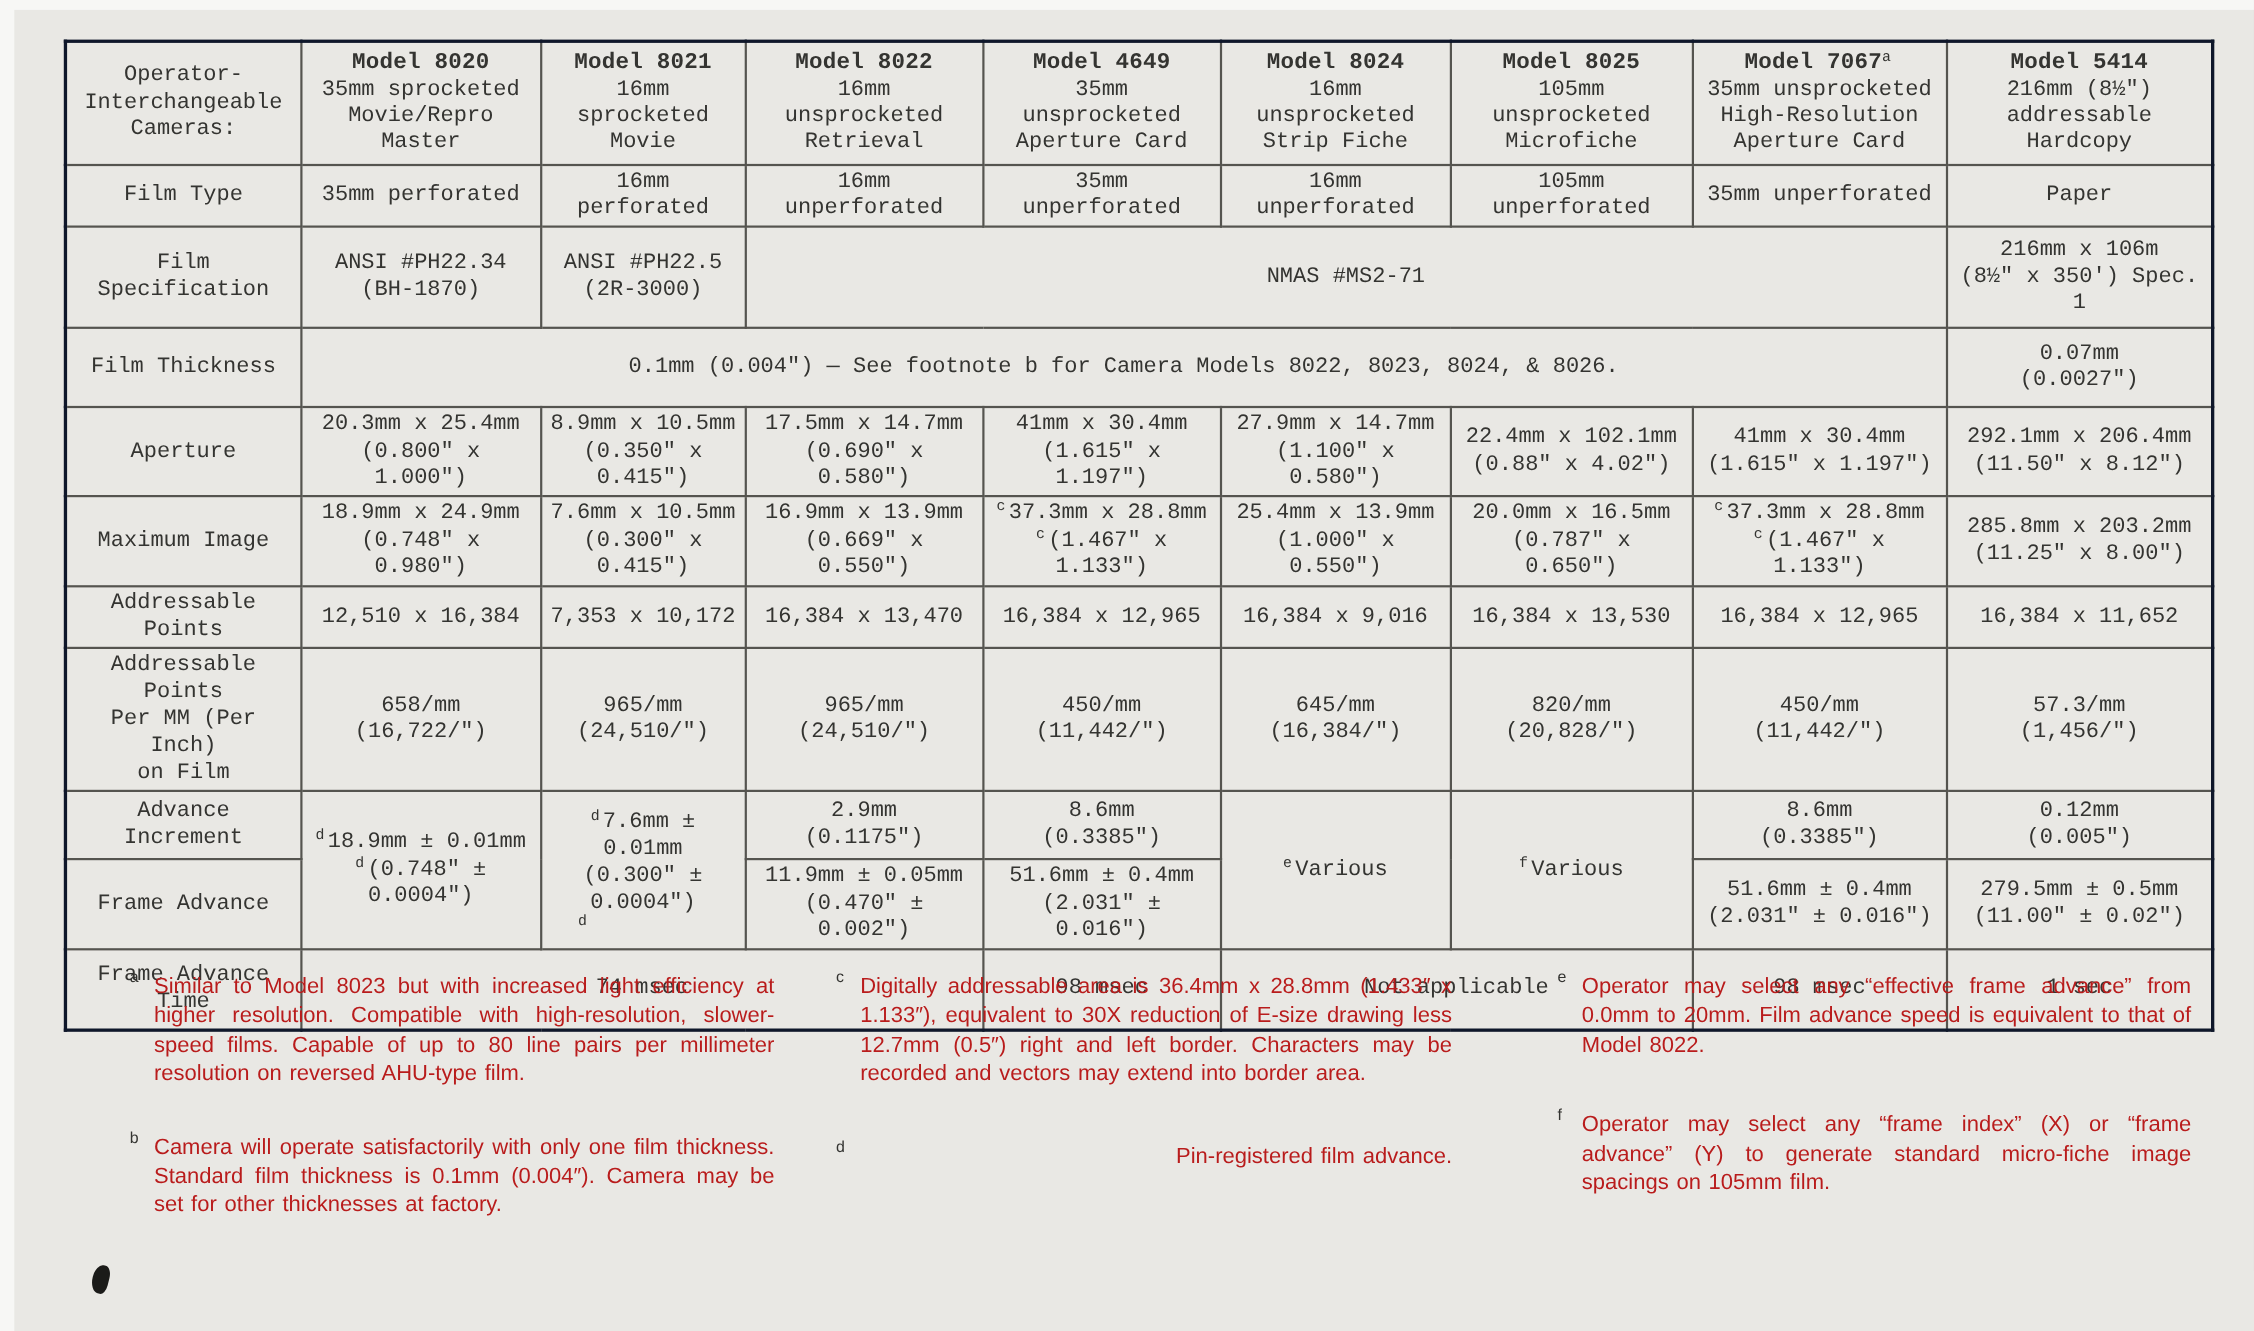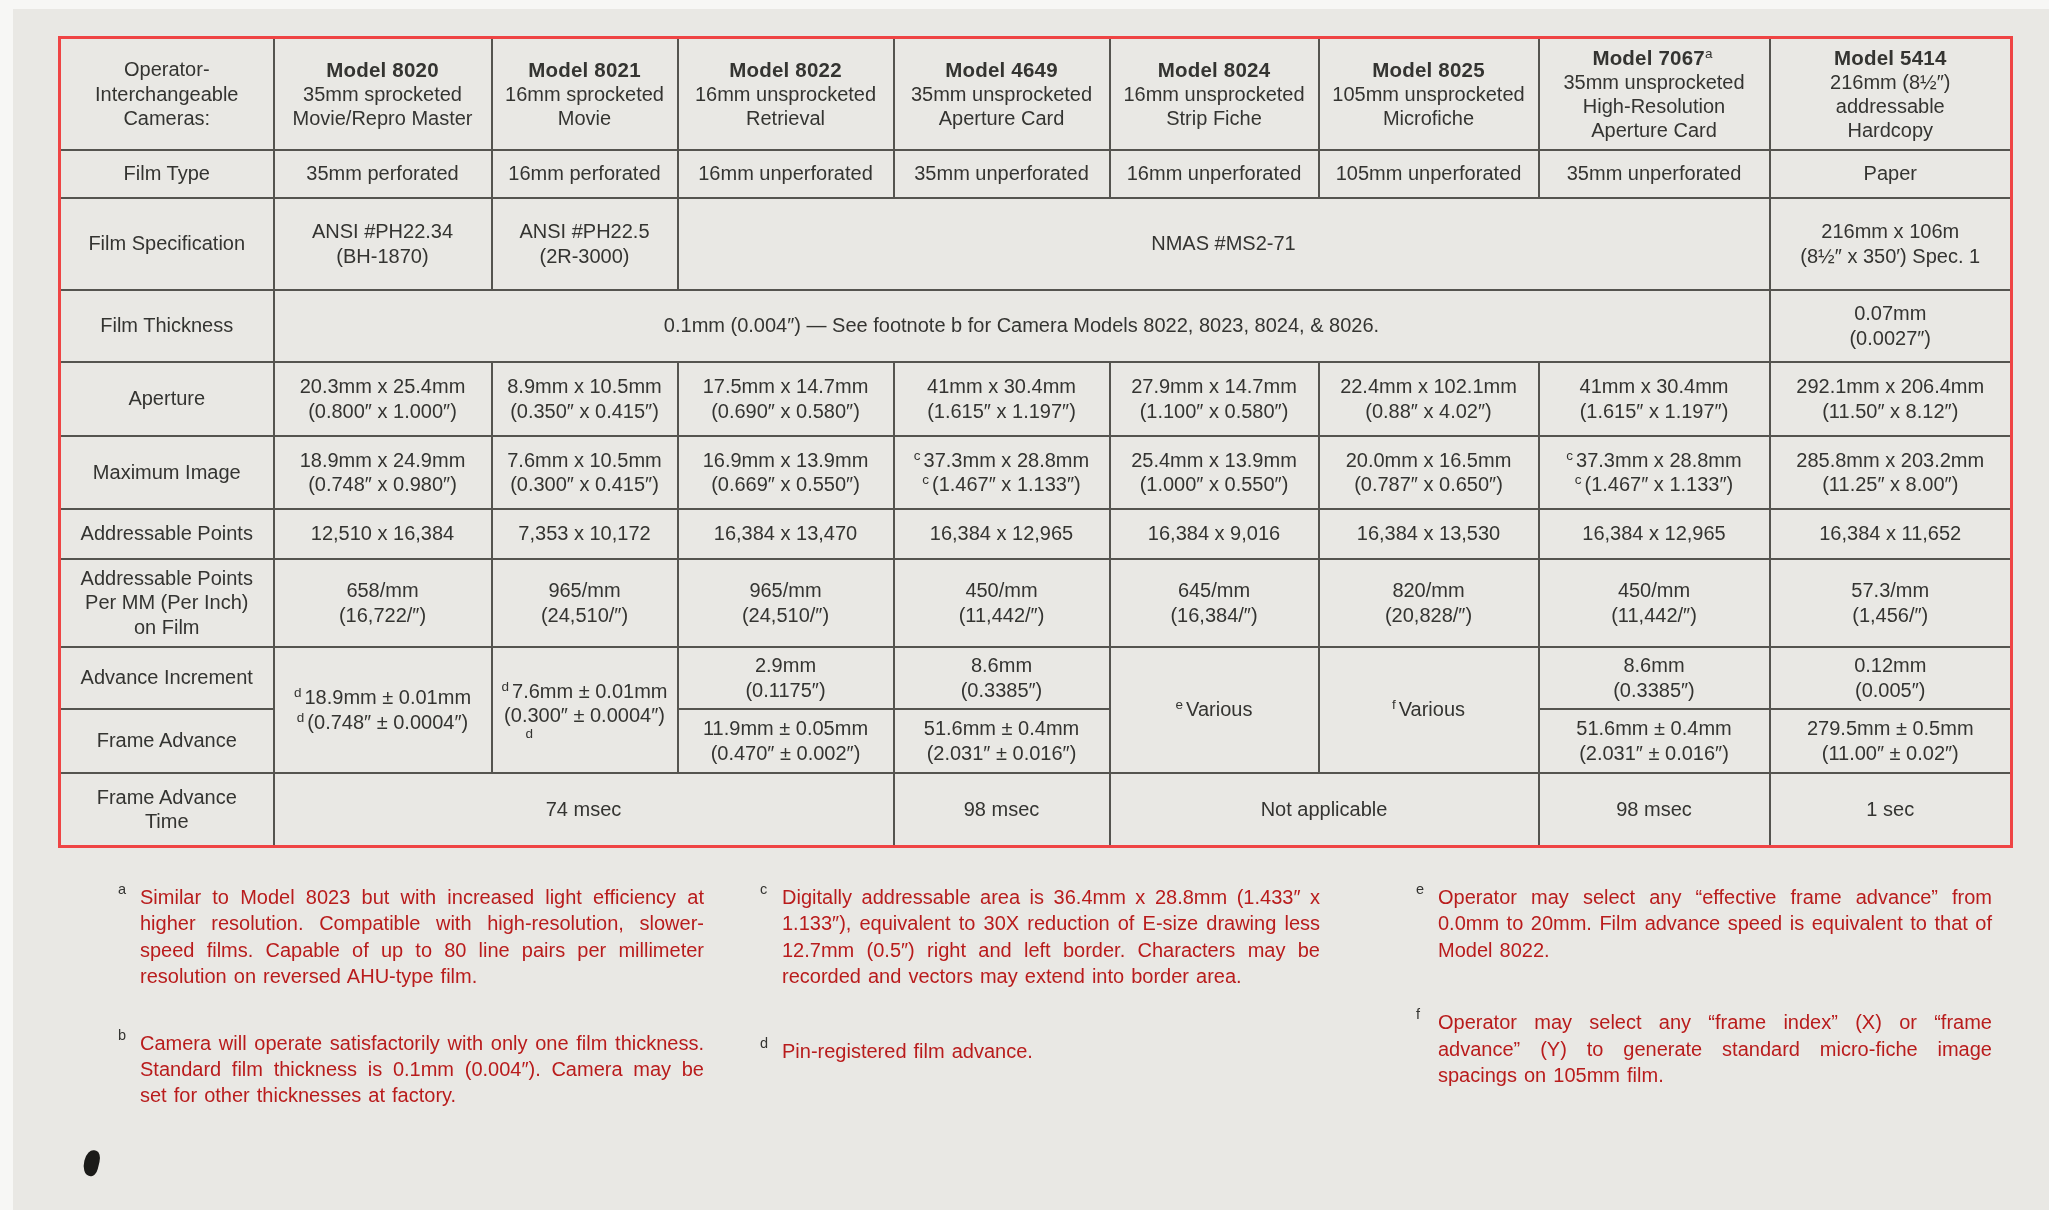--- a/index.html
+++ b/index.html
@@ -8,21 +8,22 @@
     background:#e9e8e4;
     font-family:"Liberation Sans","DejaVu Sans",sans-serif;
     color:#343431;overflow:hidden;
   }
   .edge-top{position:absolute;left:0;top:0;width:100%;height:9px;background:#f7f7f5;}
   .edge-left{position:absolute;left:0;top:0;width:13px;height:100%;background:#f7f7f5;}
 
   table.spec{
     position:absolute;left:58px;top:36px;width:1952px;
     border-collapse:collapse;table-layout:fixed;
-    border:3px solid #ef4444;
+    border:3px solid #0f172a;
+    font-family:Liberation Mono, monospace;
   }
   table.spec td{
     border:2px solid #55544f;
     padding:3px 7px;
     text-align:center;vertical-align:middle;
     font-size:20px;line-height:1.22;
   }
   .ml{white-space:pre-line;}
   td.lab{text-align:left;padding-left:13px;font-size:20px;}
   .model{font-weight:700;font-size:20.5px;letter-spacing:.2px;}
@@ -426,21 +427,21 @@
     </div>
   </div>
 
   <div class="fncol" style="left:760px;width:560px;">
     <div class="footnote">
       <span class="fnm">c</span>
       <div class="fnt">Digitally addressable area is 36.4mm x 28.8mm (1.433″ x 1.133″), equivalent to 30X reduction of E-size drawing less 12.7mm (0.5″) right and left border. Characters may be recorded and vectors may extend into border area.</div>
     </div>
     <div class="footnote gap-d">
       <span class="fnm">d</span>
-      <div class="fnt" style="text-align:left;">Pin-registered film advance.</div>
+      <div class="fnt" style="text-align:right;">Pin-registered film advance.</div>
     </div>
   </div>
 
   <div class="fncol" style="left:1416px;width:576px;">
     <div class="footnote">
       <span class="fnm">e</span>
       <div class="fnt">Operator may select any “effective frame advance” from 0.0mm to 20mm. Film advance speed is equivalent to that of Model 8022.</div>
     </div>
     <div class="footnote gap-f">
       <span class="fnm">f</span>

